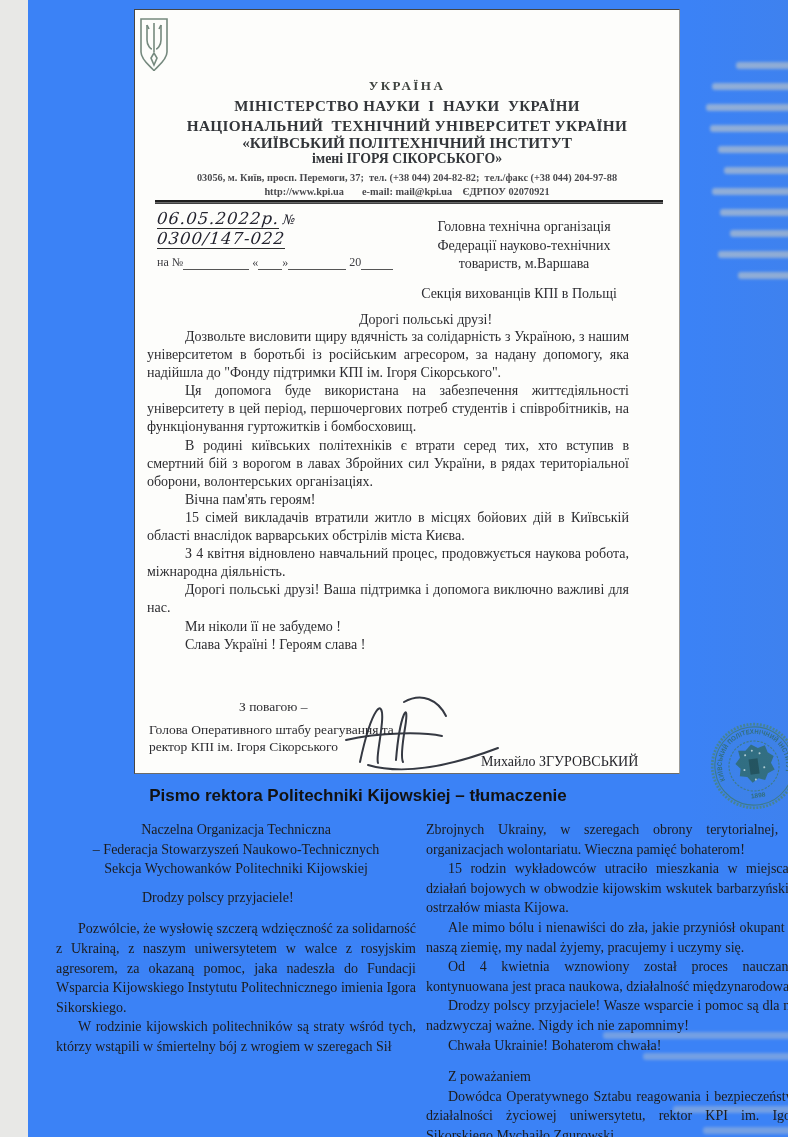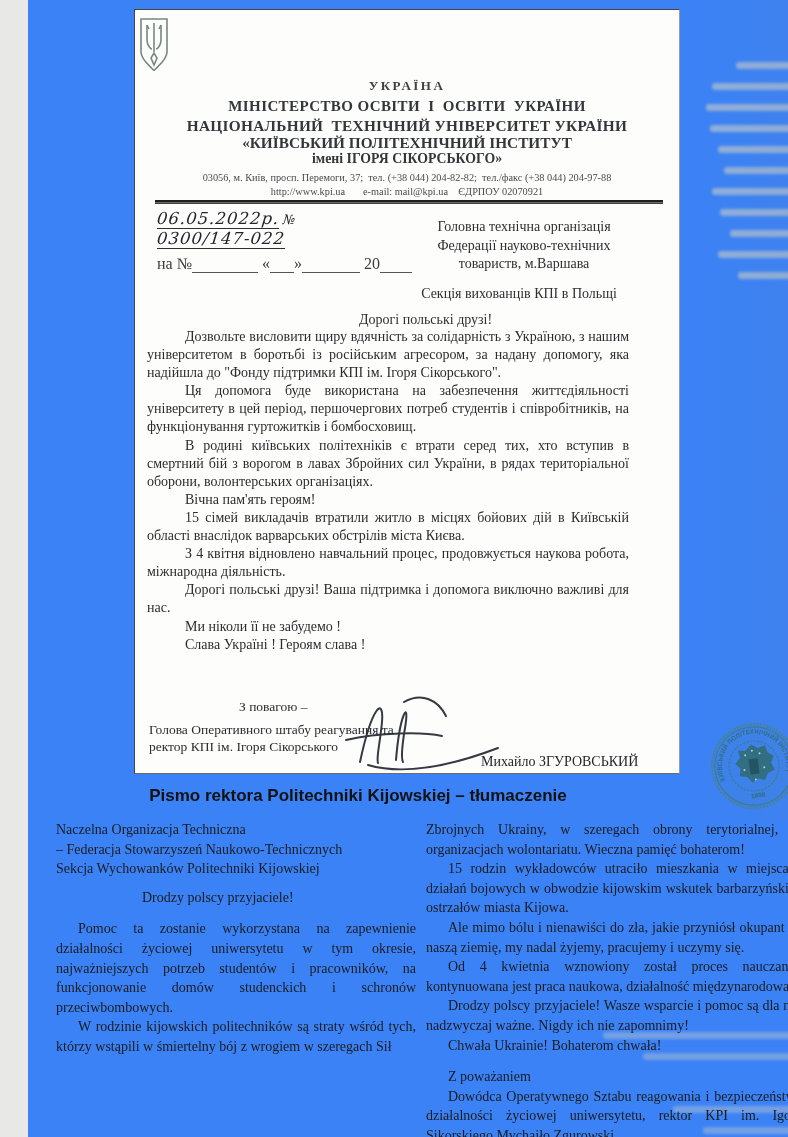--- a/index.html
+++ b/index.html
@@ -9,29 +9,29 @@
         background:linear-gradient(to right,rgba(0,0,0,0),rgba(120,120,115,0.07));pointer-events:none;}
   
   .letter{position:absolute;left:106px;top:9px;width:544px;height:763px;background:#fdfdfb;
         border:1.5px solid #454545;border-right-color:#9a9a98;border-bottom-color:#6b6b69;}
   .center{position:absolute;left:0;right:0;text-align:center;}
   .country{top:68px;font-size:13px;font-weight:bold;letter-spacing:2.5px;color:#3f4440;}
   .ministry{top:88px;font-size:15px;font-weight:bold;letter-spacing:.4px;color:#33363a;white-space:pre;}
   .uni1{top:107px;font-size:15.3px;font-weight:bold;letter-spacing:.3px;color:#33363a;white-space:pre;}
   .uni2{top:124px;font-size:15.3px;font-weight:bold;color:#33363a;}
   .uni3{top:141px;font-size:13.8px;font-weight:bold;color:#33363a;}
-  .addr{font-size:10.3px;color:#4a4a4e;white-space:pre;}
+  .addr{font-size:10.3px;color:#4a4a4e;white-space:pre;font-weight:bold;}
   .addr1{top:162px;} .addr2{top:176px;}
   .rule{position:absolute;left:20px;top:190px;width:508px;height:4px;
         background:linear-gradient(#1e1e1e,#1e1e1e 1.7px,#8a8a8a 1.7px,#2c2c2c 4px);}
   .ref{position:absolute;left:22px;top:199px;width:270px;}
   .hand{font-family:"DejaVu Serif",serif;font-style:italic;font-size:16.5px;color:#23232e;
         letter-spacing:1px;transform:skewX(-6deg);display:inline-block;}
   .uline{border-bottom:1px solid #2e2e2e;display:inline-block;}
-  .reply{margin-top:6px;font-size:16px;color:#3c3c40;}
+  .reply{margin-top:6px;font-size:12px;color:#3c3c40;}
   .blank{display:inline-block;border-bottom:1px solid #555;height:11px;vertical-align:bottom;}
   .recipient{position:absolute;left:283px;top:208px;width:212px;text-align:center;
         font-size:14px;line-height:18.5px;color:#2e2e33;}
   .rec-sec{position:absolute;left:268px;top:276px;width:232px;text-align:center;font-size:14px;color:#2e2e33;}
   .salut{position:absolute;left:224px;top:302px;font-size:14px;color:#2e2e33;}
   .body{position:absolute;left:12px;top:318px;width:482px;font-size:14px;line-height:18.1px;
         text-align:justify;color:#2c2c30;}
   .body p{margin:0;text-indent:38px;}
   .closing{position:absolute;left:104px;top:689px;font-size:13.5px;color:#2c2c30;}
   .signer{position:absolute;left:14px;top:711px;width:300px;font-size:13.5px;line-height:17.4px;color:#2c2c30;}
@@ -43,21 +43,21 @@
   
   .seal{position:absolute;left:676px;top:716px;width:100px;height:100px;transform:rotate(-8deg);opacity:.92;}
   
   .tr-heading{position:absolute;left:10px;top:786px;width:640px;text-align:center;
         font-family:"Liberation Sans",sans-serif;font-weight:bold;font-size:17px;color:#121212;}
   .col{position:absolute;top:820px;font-size:14px;line-height:19.6px;color:#1c1c1c;text-align:justify;}
   .col p{margin:0;text-indent:22px;}
   .col p.noindent{text-indent:0;}
   .col-left{left:28px;width:360px;}
   .col-right{left:398px;width:376px;}
-  .addressee{text-align:left;text-indent:0 !important;font-family:Liberation Serif, serif;}
+  .addressee{text-align:center;text-indent:0 !important;font-family:Liberation Serif, serif;}
   .tr-salut{margin:9px 0 12px 86px !important;text-indent:0 !important;text-align:left;}
   .tr-closing{margin-top:12px !important;}
 </style>
 </head>
 <body>
 
 <div class="page">
 
   <div class="letter">
 
@@ -66,21 +66,21 @@
         <path d="M6 3 h26 v33 c0 9 -13 17 -13 19 c0 -2 -13 -10 -13 -19 Z"></path>
         <path d="M12 9 v15 c0 6 4 9 5 9"></path>
         <path d="M26 9 v15 c0 6 -4 9 -5 9"></path>
         <path d="M19 7 v29"></path>
         <path d="M19 37 l-3 5 3 7 3 -7 z"></path>
         <path d="M12 9 l2 4 M26 9 l-2 4"></path>
       </g>
     </svg>
 
     <div class="center country">УКРАЇНА</div>
-    <div class="center ministry">МІНІСТЕРСТВО ОСВІТИ  І  ОСВІТИ  УКРАЇНИ</div>
+    <div class="center ministry">МІНІСТЕРСТВО НАУКИ  І  НАУКИ  УКРАЇНИ</div>
     <div class="center uni1">НАЦІОНАЛЬНИЙ  ТЕХНІЧНИЙ УНІВЕРСИТЕТ УКРАЇНИ</div>
     <div class="center uni2">«КИЇВСЬКИЙ ПОЛІТЕХНІЧНИЙ ІНСТИТУТ</div>
     <div class="center uni3">імені ІГОРЯ СІКОРСЬКОГО»</div>
     <div class="center addr addr1">03056, м. Київ, просп. Перемоги, 37;  тел. (+38 044) 204-82-82;  тел./факс (+38 044) 204-97-88</div>
     <div class="center addr addr2">http://www.kpi.ua       e-mail: mail@kpi.ua    ЄДРПОУ 02070921</div>
     <div class="rule"></div>
 
     <div class="ref">
       <span class="uline" style="min-width:118px;">
         <span class="hand">06.05.2022р.</span>
@@ -181,21 +181,21 @@
     </g>
   </svg>
 
   <div class="tr-heading">Pismo rektora Politechniki Kijowskiej – tłumaczenie</div>
 
   <div class="col col-left">
     <p class="addressee">Naczelna Organizacja Techniczna</p>
     <p class="addressee">– Federacja Stowarzyszeń Naukowo-Technicznych</p>
     <p class="addressee">Sekcja Wychowanków Politechniki Kijowskiej</p>
     <p class="tr-salut">Drodzy polscy przyjaciele!</p>
-    <p>Pomoc ta zostanie wykorzystana na zapewnienie działalności życiowej uniwersytetu w tym okresie, najważniejszych potrzeb studentów i pracowników, na funkcjonowanie domów studenckich i schronów przeciwbombowych.</p>
+    <p>Pozwólcie, że wysłowię szczerą wdzięczność za solidarność z Ukrainą, z naszym uniwersytetem w walce z rosyjskim agresorem, za okazaną pomoc, jaka nadeszła do Fundacji Wsparcia Kijowskiego Instytutu Politechnicznego imienia Igora Sikorskiego.</p>
     <p>W rodzinie kijowskich politechników są straty wśród tych, którzy wstąpili w śmiertelny bój z wrogiem w szeregach Sił</p>
   </div>
 
   <div class="col col-right">
     <p class="noindent">Zbrojnych Ukrainy, w szeregach obrony terytorialnej, w organizacjach wolontariatu. Wieczna pamięć bohaterom!</p>
     <p>15 rodzin wykładowców utraciło mieszkania w miejscach działań bojowych w obwodzie kijowskim wskutek barbarzyńskich ostrzałów miasta Kijowa.</p>
     <p>Ale mimo bólu i nienawiści do zła, jakie przyniósł okupant na naszą ziemię, my nadal żyjemy, pracujemy i uczymy się.</p>
     <p>Od 4 kwietnia wznowiony został proces nauczania, kontynuowana jest praca naukowa, działalność międzynarodowa.</p>
     <p>Drodzy polscy przyjaciele! Wasze wsparcie i pomoc są dla nas nadzwyczaj ważne. Nigdy ich nie zapomnimy!</p>
     <p>Chwała Ukrainie! Bohaterom chwała!</p>

